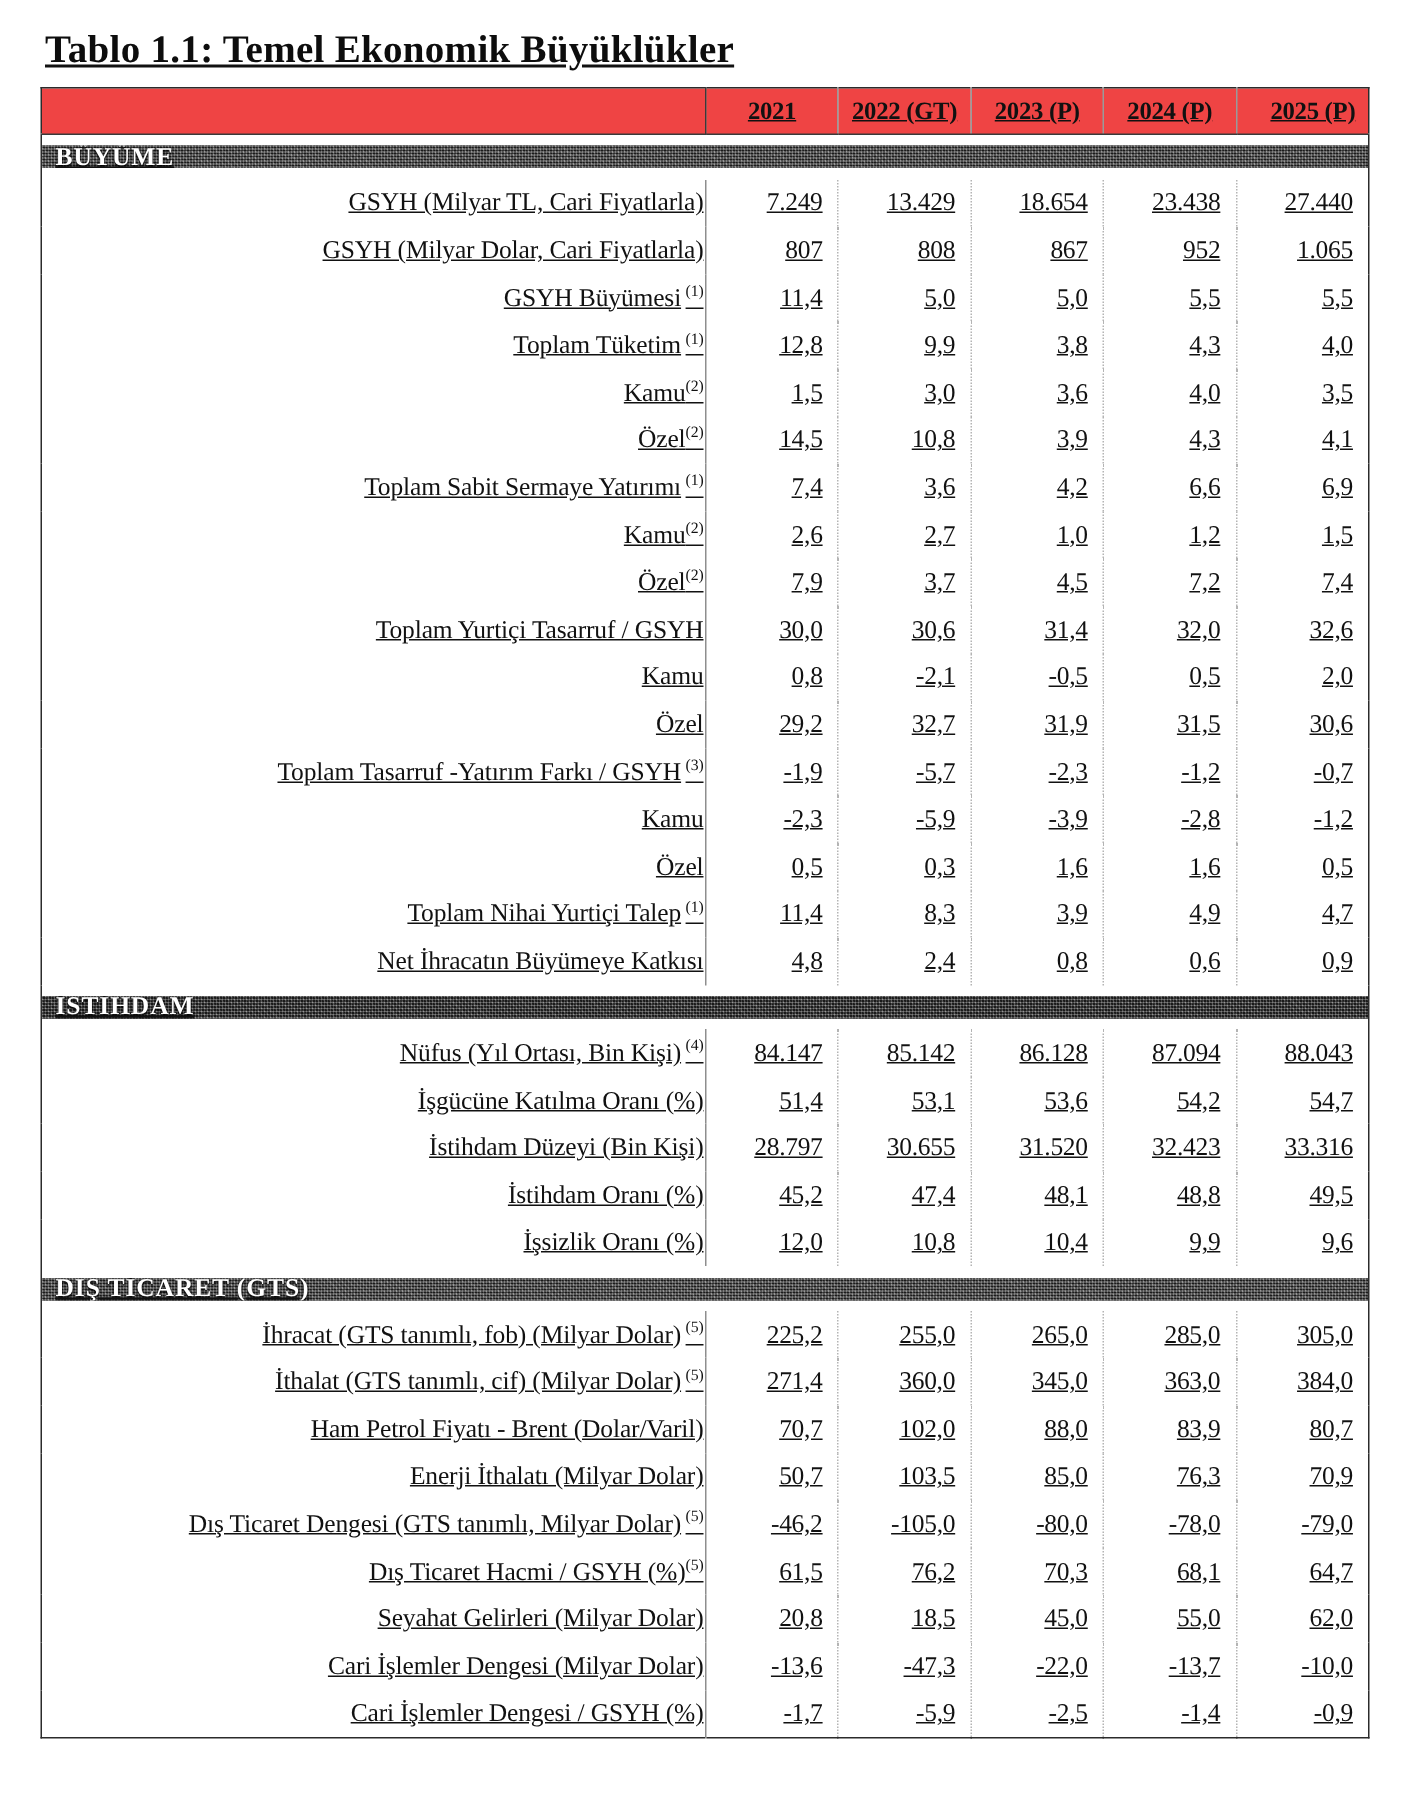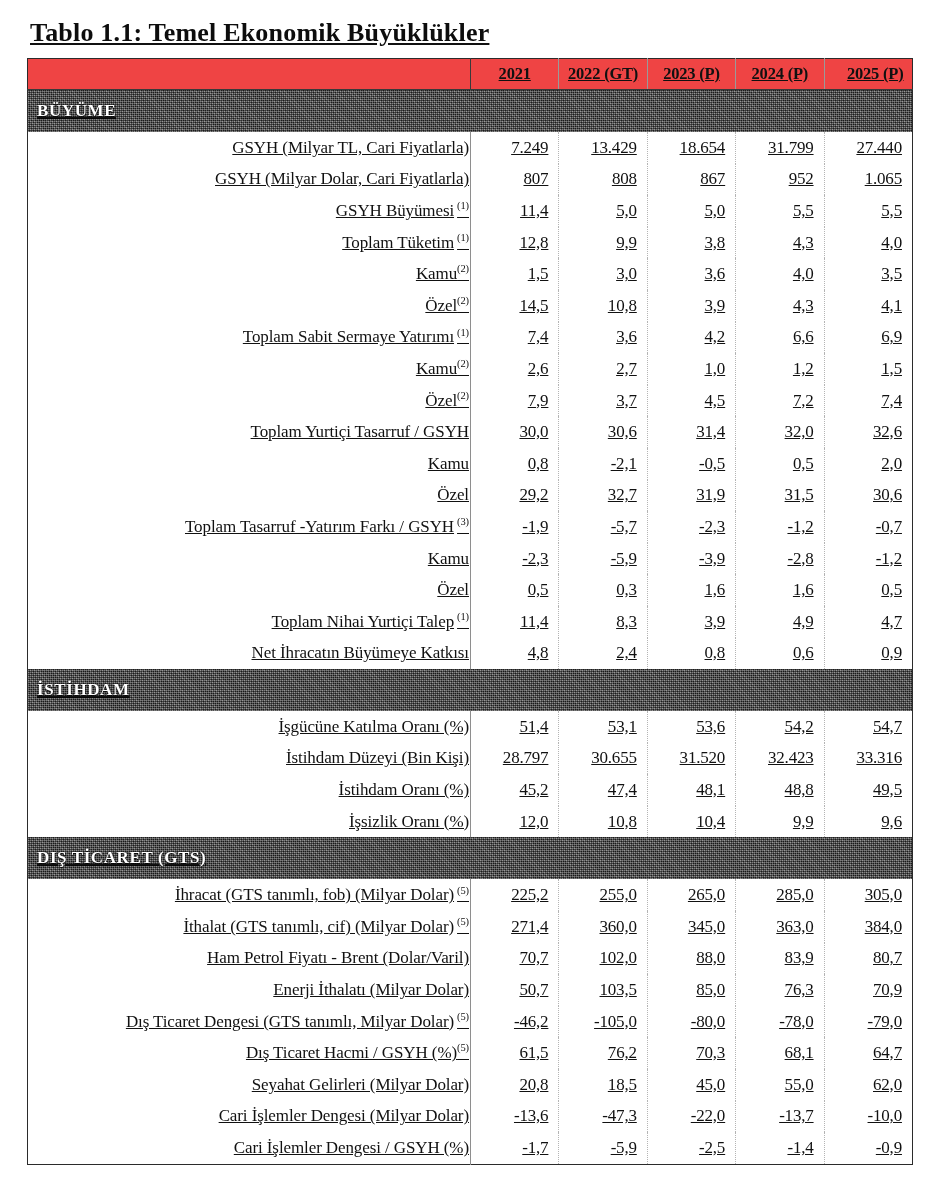--- a/index.html
+++ b/index.html
@@ -54,21 +54,21 @@
     border-right: 1px solid #3a3a3a;
   }
   thead th:last-child { border-right: none; padding-left: 20px; }
 
   tr.section-row td {
     padding: 0;
     border: none;
   }
   .section-band {
     position: relative;
-    height: 42px;
+    height: 15px;
     background-color: #4a4a4a;
     background-image:
       repeating-linear-gradient(0deg, rgba(255,255,255,0.20) 0px, rgba(255,255,255,0.20) 1px, rgba(0,0,0,0.28) 1px, rgba(0,0,0,0.28) 2px),
       repeating-linear-gradient(90deg, rgba(255,255,255,0.22) 0px, rgba(255,255,255,0.22) 1px, rgba(0,0,0,0.30) 1px, rgba(0,0,0,0.30) 2px),
       repeating-linear-gradient(45deg, rgba(255,255,255,0.14) 0px, rgba(255,255,255,0.14) 1px, rgba(0,0,0,0.18) 1px, rgba(0,0,0,0.18) 3px),
       linear-gradient(#3f3f3f, #3f3f3f);
     display: flex;
     align-items: center;
     overflow: hidden;
   }
@@ -146,21 +146,21 @@
             <div class="section-band">
               <span class="section-label">BÜYÜME</span>
             </div>
           </td>
         </tr>
         <tr>
           <td class="label"><span>GSYH (Milyar TL, Cari Fiyatlarla)</span></td>
           <td class="value">7.249</td>
           <td class="value">13.429</td>
           <td class="value">18.654</td>
-          <td class="value">31.799</td>
+          <td class="value">23.438</td>
           <td class="value">27.440</td>
         </tr>
         <tr>
           <td class="label"><span>GSYH (Milyar Dolar, Cari Fiyatlarla)</span></td>
           <td class="value">807</td>
           <td class="value">808</td>
           <td class="value">867</td>
           <td class="value">952</td>
           <td class="value">1.065</td>
         </tr>
@@ -285,20 +285,28 @@
           <td class="value">0,9</td>
         </tr>
         <tr class="section-row">
           <td colspan="6">
             <div class="section-band">
               <span class="section-label">İSTİHDAM</span>
             </div>
           </td>
         </tr>
         <tr>
+          <td class="label"><span>Nüfus (Yıl Ortası, Bin Kişi)</span><sup class="fn spaced">(4)</sup></td>
+          <td class="value">84.147</td>
+          <td class="value">85.142</td>
+          <td class="value">86.128</td>
+          <td class="value">87.094</td>
+          <td class="value">88.043</td>
+        </tr>
+        <tr>
           <td class="label"><span>İşgücüne Katılma Oranı (%)</span></td>
           <td class="value">51,4</td>
           <td class="value">53,1</td>
           <td class="value">53,6</td>
           <td class="value">54,2</td>
           <td class="value">54,7</td>
         </tr>
         <tr>
           <td class="label"><span>İstihdam Düzeyi (Bin Kişi)</span></td>
           <td class="value">28.797</td>

